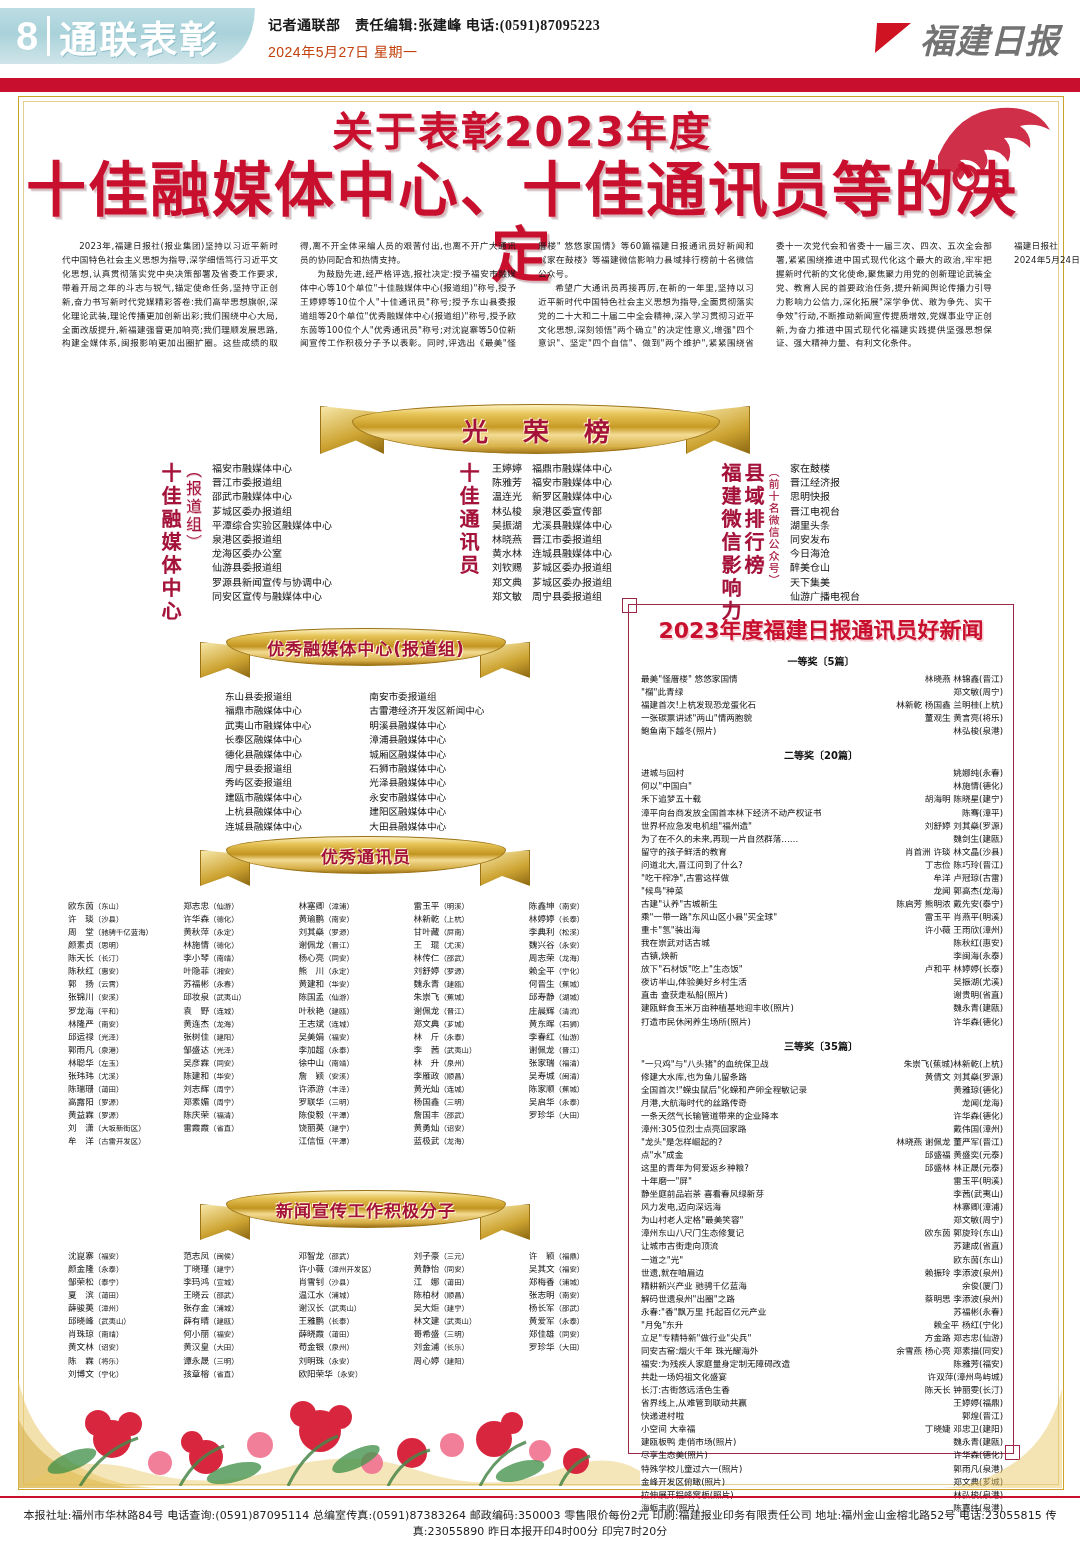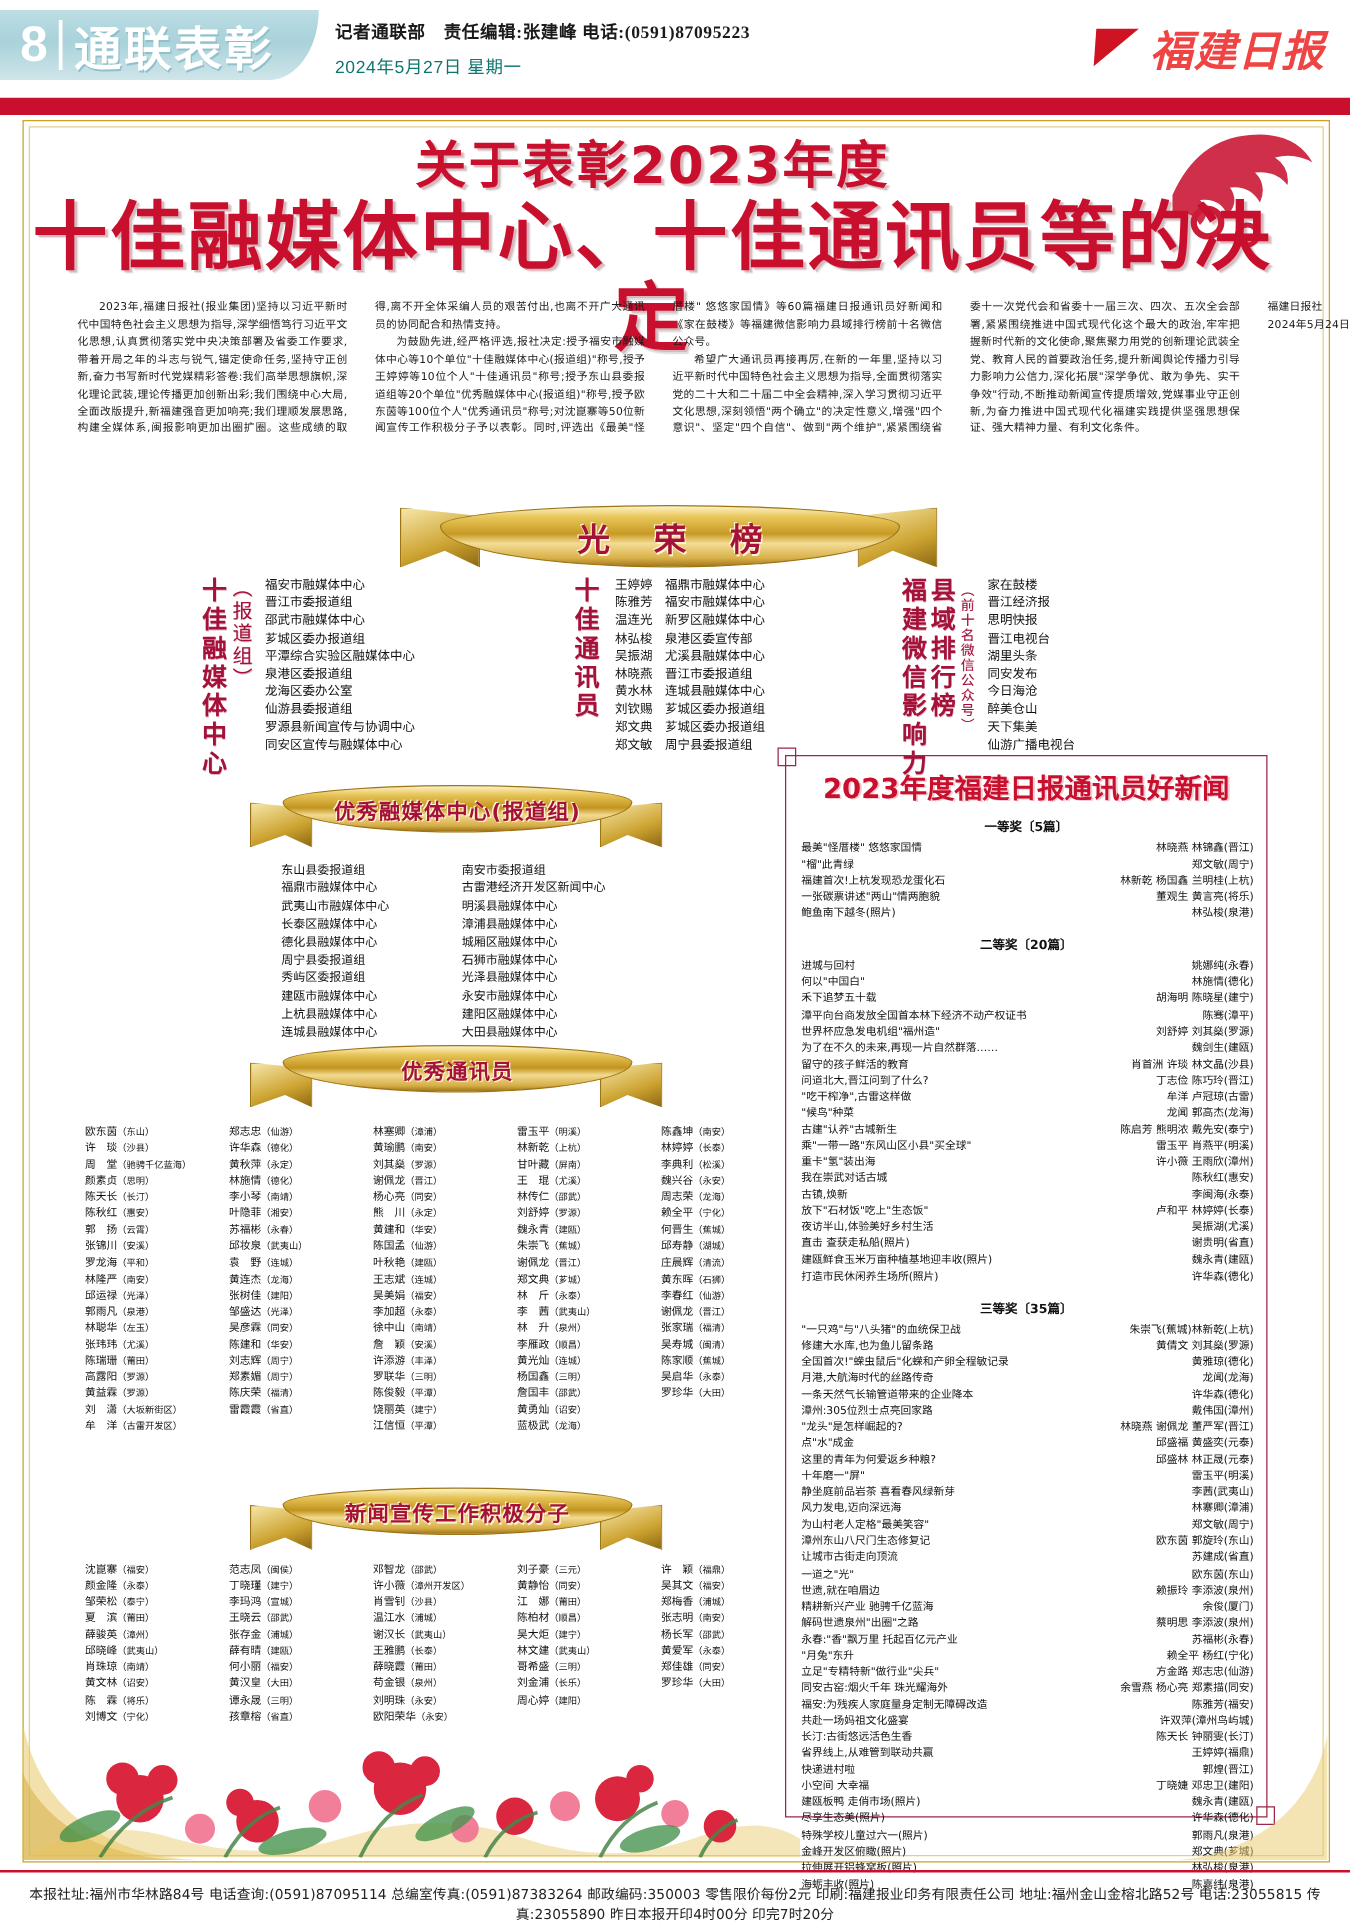--- a/index.html
+++ b/index.html
@@ -30,37 +30,37 @@
     text-shadow:0 0 1px #9ec9d2;
   }
   .mh-bar{width:3px;height:40px;background:#ffffff;margin:0 9px;}
   .mh-section{
     font-size:38px;color:#ffffff;font-weight:bold;letter-spacing:2px;
     font-family:"DejaVu Sans",sans-serif;
     text-shadow:1px 1px 0 #8fc0cb;
   }
   .mh-meta{position:absolute;left:268px;top:14px;}
   .mh-line1{font-size:14px;color:#1a1a1a;letter-spacing:0.5px;font-weight:bold;}
-  .mh-line2{font-size:14px;color:#0f766e;margin-top:7px;letter-spacing:0.5px;
+  .mh-line2{font-size:14px;color:#c2410c;margin-top:7px;letter-spacing:0.5px;
             font-family:"Liberation Sans",sans-serif;}
   .mh-logo{
     position:absolute;right:20px;top:14px;
     display:flex;align-items:center;gap:6px;
   }
   .mh-logo-mark{
     width:40px;height:36px;position:relative;
   }
   .mh-logo-mark:before{
     content:"";position:absolute;left:2px;top:2px;
     width:0;height:0;border-left:34px solid #cf1322;
     border-bottom:30px solid transparent;
     transform:skewX(-4deg);
   }
   .mh-logo-text{
-    font-size:34px;color:#ef4444;font-weight:bold;letter-spacing:1px;
+    font-size:34px;color:#737373;font-weight:bold;letter-spacing:1px;
     font-family:"DejaVu Sans",sans-serif;font-style:italic;
   }
   .red-rule{height:14px;background:#c8102e;width:1080px;}
 
   
   .frame{
     position:absolute;left:18px;top:96px;width:1044px;height:1392px;
     border:1px solid #c9a227;background:#fff;
   }
   .frame-inner{position:absolute;inset:4px;border:1px solid #e2cf8e;}

